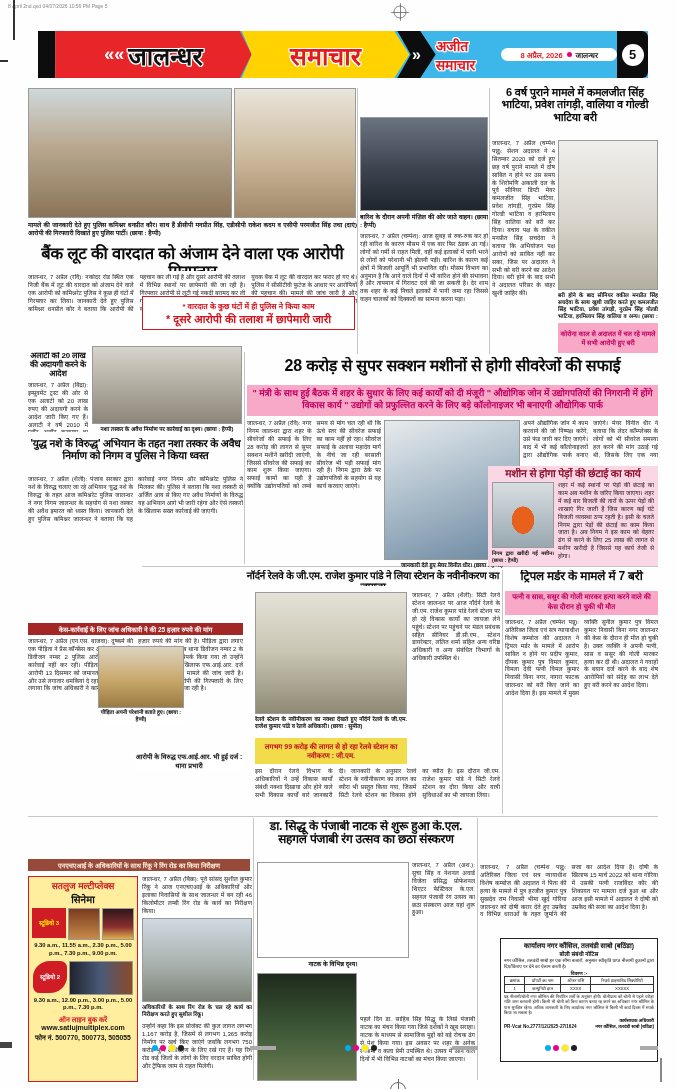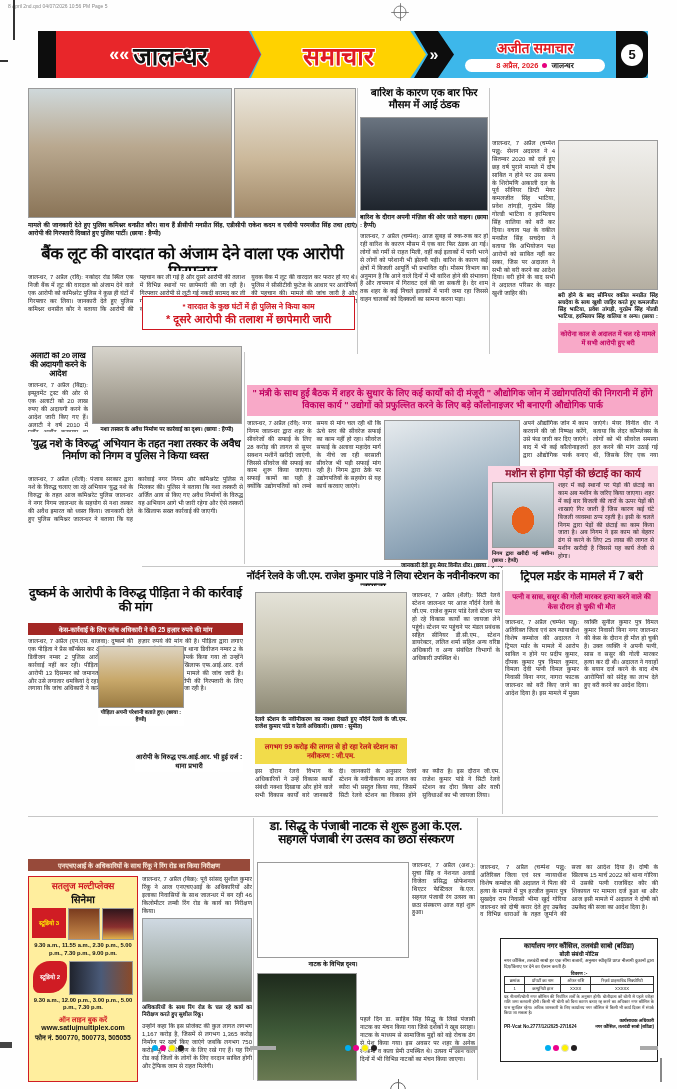--- a/index.html
+++ b/index.html
@@ -46,21 +46,21 @@
     <div class="mast-red" style="width:205px;">
       <span style="color:#fff;font-weight:bold;font-size:18px;margin-right:4px;">««</span>
       <span class="outline-w" style="font-size:25px;font-weight:bold;color:#111;">जालन्धर</span>
     </div>
     <div class="mast-yellow" style="width:175px;">
       <span class="outline-w" style="font-size:25px;font-weight:bold;color:#e01b22;">समाचार</span>
     </div>
     <div class="mast-arrow" style="width:40px;font-size:16px;">
         <span>»</span>
       </div>
-    <div style="flex:1;display:flex;flex-direction:column;align-items:center;justify-content:center;gap:2px;">
+    <div style="flex:1;display:flex;flex-direction:row;align-items:center;justify-content:center;gap:2px;">
       <span class="outline-w" style="font-size:14px;font-weight:bold;color:#e01b22;">अजीत समाचार</span>
       <span class="pill" style="width:140px;height:13px;font-size:7.5px;">
         <span style="color:#e01b22;font-weight:bold;">8 अप्रैल, 2026</span>
         <span class="dot" style="background:#e6007e;width:5px;height:5px;"></span>
         <span style="color:#222;font-weight:bold;">जालन्धर</span>
       </span>
     </div>
     <div class="mast-black" style="width:32px;display:flex;align-items:center;justify-content:center;border-radius:0 6px 6px 0;">
       <span style="background:#fff;border-radius:50%;width:22px;height:22px;display:flex;align-items:center;justify-content:center;font-weight:bold;font-size:13px;color:#111;">5</span>
     </div>
@@ -78,37 +78,38 @@
   <div class="abs photo" style="left:28px;top:88px;width:204px;height:130px;background:linear-gradient(180deg,#cfd8da 0%,#b9a88f 45%,#8a7457 100%);"></div>
   <div class="abs photo" style="left:234px;top:88px;width:122px;height:130px;background:linear-gradient(180deg,#e9e5db 0%,#cbb89a 55%,#a08868 100%);"></div>
   <div class="abs cap" style="left:28px;top:221px;width:329px;height:21px;">मामले की जानकारी देते हुए पुलिस कमिश्नर धनप्रीत कौर। साथ हैं डीसीपी मनप्रीत सिंह, एडीसीपी राकेश कदम व एसीपी परमजीत सिंह तथा (दाएं) आरोपी की गिरफ्तारी दिखाते हुए पुलिस पार्टी। (छाया : हैप्पी)</div>
   <div class="abs hl" style="left:28px;top:244px;width:329px;height:27px;font-size:16.5px;">बैंक लूट की वारदात को अंजाम देने वाला एक आरोपी गिरफ्तार</div>
   <div class="abs bd cols3" style="left:28px;top:274px;width:329px;height:80px;">जालन्धर, 7 अप्रैल (रवि): नकोदर रोड स्थित एक निजी बैंक में लूट की वारदात को अंजाम देने वाले एक आरोपी को कमिश्नरेट पुलिस ने कुछ ही घंटों में गिरफ्तार कर लिया। जानकारी देते हुए पुलिस कमिश्नर धनप्रीत कौर ने बताया कि आरोपी की पहचान कर ली गई है और दूसरे आरोपी की तलाश में विभिन्न स्थानों पर छापेमारी की जा रही है। गिरफ्तार आरोपी से लूटी गई नकदी बरामद कर ली गई है तथा उससे पूछताछ जारी है। गत 6 अप्रैल को करीब 2.35 पर बैंक एम्पलाइज में पहुंचे दो युवक बैंक में लूट की वारदात कर फरार हो गए थे। पुलिस ने सीसीटीवी फुटेज के आधार पर आरोपियों की पहचान की। मामले की जांच जारी है और जल्द ही दूसरे आरोपी को भी गिरफ्तार कर लिया जाएगा।</div>
   <div class="abs" style="left:142px;top:296px;width:213px;height:34px;background:#fff;border:1px solid #cf1620;display:flex;flex-direction:column;align-items:center;justify-content:center;overflow:hidden;">
     <span style="color:#cf1620;font-weight:bold;font-size:7.8px;">* वारदात के कुछ घंटों में ही पुलिस ने किया काम</span>
     <span style="color:#cf1620;font-weight:bold;font-size:11px;">* दूसरे आरोपी की तलाश में छापेमारी जारी</span>
   </div>
 
-  <div class="abs hl" style="left:360px;top:87px;width:128px;height:28px;font-size:10.5px;">बारिश के कारण एक बार फिर मौसम में आई ठंडक</div>
   <div class="abs photo" style="left:360px;top:117px;width:128px;height:94px;background:linear-gradient(180deg,#6a7480 0%,#3c4450 55%,#1f252d 100%);"></div>
   <div class="abs cap" style="left:360px;top:213px;width:128px;height:18px;">बारिश के दौरान अपनी मंज़िल की ओर जाते वाहन। (छाया : हैप्पी)</div>
   <div class="abs bd" style="left:360px;top:233px;width:128px;height:121px;">जालन्धर, 7 अप्रैल (चम्पेश): आज सुबह से रुक-रुक कर हो रही बारिश के कारण मौसम में एक बार फिर ठंडक आ गई। लोगों को गर्मी से राहत मिली, वहीं कई इलाकों में पानी भरने से लोगों को परेशानी भी झेलनी पड़ी। बारिश के कारण कई क्षेत्रों में बिजली आपूर्ति भी प्रभावित रही। मौसम विभाग का अनुमान है कि आने वाले दिनों में भी बारिश होने की संभावना है और तापमान में गिरावट दर्ज की जा सकती है। देर शाम तक शहर के कई निचले इलाकों में पानी जमा रहा जिससे वाहन चालकों को दिक्कतों का सामना करना पड़ा।</div>
 
+  <div class="abs hl" style="left:492px;top:86px;width:166px;height:50px;font-size:11px;">6 वर्ष पुराने मामले में कमलजीत सिंह भाटिया, प्रवेश तांगड़ी, वालिया व गोल्डी भाटिया बरी</div>
   <div class="abs bd" style="left:492px;top:140px;width:63px;height:214px;">जालन्धर, 7 अप्रैल (चम्पेश पन्नू): सेशन अदालत ने 4 सितम्बर 2020 को दर्ज हुए छह वर्ष पुराने मामले में दोष साबित न होने पर उस समय के शिरोमणि अकाली दल के पूर्व सीनियर डिप्टी मेयर कमलजीत सिंह भाटिया, प्रवेश तांगड़ी, गुरप्रेम सिंह गोल्डी भाटिया व हरमिलाप सिंह वालिया को बरी कर दिया। बचाव पक्ष के वकील मनप्रीत सिंह सचदेवा ने बताया कि अभियोजन पक्ष आरोपों को साबित नहीं कर सका, जिस पर अदालत ने सभी को बरी करने का आदेश दिया। बरी होने के बाद सभी ने अदालत परिसर के बाहर खुशी जाहिर की।</div>
   <div class="abs photo" style="left:558px;top:140px;width:100px;height:150px;background:linear-gradient(180deg,#f0efec 0%,#d8d4cb 55%,#b4aea1 100%);"></div>
   <div class="abs cap" style="left:558px;top:292px;width:100px;height:28px;font-size:5.6px;">बरी होने के बाद सीनियर वकील मनप्रीत सिंह सचदेवा के साथ खुशी जाहिर करते हुए कमलजीत सिंह भाटिया, प्रवेश तांगड़ी, गुरप्रेम सिंह गोल्डी भाटिया, हरमिलाप सिंह वालिया व अन्य। (छाया : हैप्पी)</div>
   <div class="abs pinkbar" style="left:558px;top:323px;width:100px;height:30px;font-size:6.5px;display:flex;align-items:center;justify-content:center;padding:1px;">कोरोना काल से अदालत में चल रहे मामले में सभी आरोपी हुए बरी</div>
 
   <div class="abs hl" style="left:28px;top:352px;width:60px;height:28px;font-size:8px;">अलाटी को 20 लाख की अदायगी करने के आदेश</div>
   <div class="abs bd" style="left:28px;top:382px;width:60px;height:50px;">जालन्धर, 7 अप्रैल (बिंद्रा): इम्प्रूवमेंट ट्रस्ट की ओर से एक अलाटी को 20 लाख रुपए की अदायगी करने के आदेश जारी किए गए हैं। अलाटी ने वर्ष 2010 में प्लॉट अलॉट करवाया था परन्तु उसे कब्जा नहीं दिया गया था। अलाटी ने 8.25 लाख की अदायगी की थी।</div>
   <div class="abs photo" style="left:92px;top:346px;width:150px;height:78px;background:linear-gradient(180deg,#d7d4cc 0%,#b2ada1 50%,#8b857a 100%);"></div>
   <div class="abs cap capc" style="left:92px;top:426px;width:150px;height:9px;font-size:5.8px;">नशा तस्कर के अवैध निर्माण पर कार्रवाई का दृश्य। (छाया : हैप्पी)</div>
   <div class="abs hl" style="left:28px;top:438px;width:215px;height:34px;font-size:10.5px;">'युद्ध नशे के विरुद्ध' अभियान के तहत नशा तस्कर के अवैध निर्माण को निगम व पुलिस ने किया ध्वस्त</div>
   <div class="abs bd cols2" style="left:28px;top:476px;width:215px;height:107px;">जालन्धर, 7 अप्रैल (शैली): पंजाब सरकार द्वारा नशे के विरुद्ध चलाए जा रहे अभियान 'युद्ध नशे के विरुद्ध' के तहत आज कमिश्नरेट पुलिस जालन्धर ने नगर निगम जालन्धर के सहयोग से नशा तस्कर की अवैध इमारत को ध्वस्त किया। जानकारी देते हुए पुलिस कमिश्नर जालन्धर ने बताया कि यह कार्रवाई नगर निगम और कमिश्नरेट पुलिस ने मिलकर की। पुलिस ने बताया कि नशा तस्करी से अर्जित आय से किए गए अवैध निर्माणों के विरुद्ध यह अभियान आगे भी जारी रहेगा और ऐसे तस्करों के खिलाफ सख्त कार्रवाई की जाएगी।</div>
 
+  <div class="abs hl" style="left:247px;top:357px;width:411px;height:25px;font-size:16px;">28 करोड़ से सुपर सक्शन मशीनों से होगी सीवरेजों की सफाई</div>
   <div class="abs pinkbar" style="left:247px;top:385px;width:411px;height:31px;font-size:9px;line-height:1.35;padding:2px 4px;">" मंत्री के साथ हुई बैठक में शहर के सुधार के लिए कई कार्यों को दी मंजूरी  " औद्योगिक जोन में उद्योगपतियों की निगरानी में होंगे विकास कार्य  " उद्योगों को प्रफुल्लित करने के लिए बड़े कॉलोनाइजर भी बनाएगी औद्योगिक पार्क</div>
   <div class="abs bd cols2" style="left:247px;top:420px;width:134px;height:148px;">जालन्धर, 7 अप्रैल (रवि): नगर निगम जालन्धर द्वारा शहर के सीवरेजों की सफाई के लिए 28 करोड़ की लागत से सुपर सक्शन मशीनें खरीदी जाएंगी, जिससे सीवरेज की सफाई का काम शुरू किया जाएगा। सफाई कामों का यही है क्योंकि उद्योगपतियों को लम्बे समय से मांग चल रही थी कि ऊंचे स्तर की सीवरेज सफाई का काम नहीं हो रहा। सीवरेज सफाई के अलावा महादेव मार्ग के नीचे जा रही बरसाती सीवरेज भी पड़ी सफाई मांग रही है। निगम द्वारा ठेके पर उद्योगपतियों के सहयोग से यह कार्य करवाए जाएंगे।</div>
   <div class="abs photo" style="left:384px;top:420px;width:136px;height:140px;background:linear-gradient(160deg,#e7ebee 0%,#aebfcc 45%,#6b87a0 100%);"></div>
   <div class="abs cap capc" style="left:384px;top:562px;width:136px;height:10px;font-size:5.8px;">जानकारी देते हुए मेयर विनीत धीर। (छाया : हैप्पी)</div>
   <div class="abs bd cols2" style="left:523px;top:420px;width:135px;height:44px;">अपने औद्योगिक जोन में काम करवाने की जो निष्पक्ष करेंगे, उसे फंड जारी कर दिए जाएंगे। बाद में भी कई कॉलोनाइजरों द्वारा औद्योगिक पार्क बनाए जाएंगे। मेयर विनीत धीर ने बताया कि लेदर कॉम्प्लेक्स के लोगों को भी सीवरेज समस्या हल करने की मांग उठाई गई थी, जिसके लिए एक नया डिस्पोजल बनाया जा रहा है और कार्य का टैंडर लगा दिया गया है।</div>
 
   <div class="abs" style="left:488px;top:466px;width:170px;height:100px;background:#fbd7e5;overflow:hidden;">
     <div class="hl" style="font-size:10.5px;color:#8e1230;margin-top:2px;">मशीन से होगा पेड़ों की छंटाई का कार्य</div>
     <div class="abs photo" style="left:4px;top:16px;width:62px;height:66px;background:radial-gradient(ellipse 42% 48% at 50% 58%,#e8611c 0%,#e8611c 44%,rgba(0,0,0,0) 45%),linear-gradient(180deg,#d7dee2 0%,#98a8b0 100%);"></div>
     <div class="abs cap" style="left:4px;top:84px;width:62px;height:13px;font-size:5.2px;">निगम द्वारा खरीदी गई मशीन। (छाया : हैप्पी)</div>
@@ -121,21 +122,20 @@
   <div class="abs" style="left:255px;top:738px;width:152px;height:26px;background:#f2dc4a;display:flex;align-items:center;justify-content:center;overflow:hidden;">
     <span style="color:#c1121c;font-weight:bold;font-size:7px;text-align:center;line-height:1.3;">लगभग 99 करोड़ की लागत से हो रहा रेलवे स्टेशन का नवीकरण : जी.एम.</span>
   </div>
   <div class="abs bd" style="left:412px;top:592px;width:88px;height:172px;">जालन्धर, 7 अप्रैल (शैली): सिटी रेलवे स्टेशन जालन्धर पर आज नॉर्दर्न रेलवे के जी.एम. राजेश कुमार पांडे रेलवे स्टेशन पर हो रहे विकास कार्यों का जायजा लेने पहुंचे। स्टेशन पर पहुंचने पर मंडल प्रबंधक सहित सीनियर डी.सी.एम., स्टेशन डायरेक्टर, ललित शर्मा सहित अन्य वरिष्ठ अधिकारी व अन्य संबंधित विभागों के अधिकारी उपस्थित थे।</div>
   <div class="abs bd cols3" style="left:255px;top:768px;width:245px;height:46px;">इस दौरान रेलवे विभाग के अधिकारियों ने उन्हें विकास कार्यों संबंधी नक्शा दिखाया और होने वाले सभी विकास कार्यों बारे जानकारी दी। जानकारी के अनुसार रेलवे स्टेशन के नवीनीकरण का लागत का ब्यौरा भी प्रस्तुत किया गया, जिसमें सिटी रेलवे स्टेशन का विकास होने का ब्यौरा है। इस दौरान जी.एम. राजेश कुमार पांडे ने सिटी रेलवे स्टेशन का दौरा किया और यात्री सुविधाओं का भी जायजा लिया।</div>
 
   <div class="abs hl" style="left:505px;top:570px;width:153px;height:19px;font-size:12px;">ट्रिपल मर्डर के मामले में 7 बरी</div>
   <div class="abs pinkbar" style="left:505px;top:591px;width:153px;height:24px;font-size:7px;line-height:1.45;padding:1px 2px;">पत्नी व सास, ससुर की गोली मारकर हत्या करने वाले की केस दौरान हो चुकी थी मौत</div>
   <div class="abs bd cols2" style="left:505px;top:619px;width:153px;height:195px;">जालन्धर, 7 अप्रैल (चम्पेश पन्नू): अतिरिक्त जिला एवं सत्र न्यायाधीश विशेष कम्बोज की अदालत ने ट्रिपल मर्डर के मामले में आरोप साबित न होने पर प्रदीप कुमार, दीपक कुमार पुत्र विमल कुमार, विमला देवी पत्नी विमल कुमार निवासी बिना नगर, नागरा फाटक जालन्धर को बरी किए जाने का आदेश दिया है। इस मामले में मुख्य व्यक्ति सुनील कुमार पुत्र विमल कुमार निवासी बिना नगर जालन्धर की केस के दौरान ही मौत हो चुकी है। उक्त व्यक्ति ने अपनी पत्नी, सास व ससुर की गोली मारकर हत्या कर दी थी। अदालत ने गवाहों के बयान दर्ज करने के बाद शेष आरोपियों को संदेह का लाभ देते हुए बरी करने का आदेश दिया।</div>
 
-  <div class="abs hl" style="left:28px;top:586px;width:215px;height:35px;font-size:12.5px;">दुष्कर्म के आरोपी के विरुद्ध पीड़िता ने की कार्रवाई की मांग</div>
   <div class="abs" style="left:28px;top:623px;width:215px;height:12px;background:#a32724;color:#fff;font-weight:bold;font-size:6.5px;display:flex;align-items:center;justify-content:center;">केस-कार्रवाई के लिए जांच अधिकारी ने की 25 हज़ार रुपये की मांग</div>
   <div class="abs bd cols2" style="left:28px;top:638px;width:215px;height:175px;">जालन्धर, 7 अप्रैल (एन.एस. बाजवा): दुष्कर्म की एक पीड़िता ने प्रैस कॉन्फ्रेंस कर आरोप लगाया कि डिवीजन नम्बर 2 पुलिस आरोपी के खिलाफ कार्रवाई नहीं कर रही। पीड़िता ने बताया कि आरोपी 13 दिसम्बर को जमानत पर बाहर आया और उसे लगातार धमकियां दे रहा है। उसने आरोप लगाया कि जांच अधिकारी ने कार्रवाई के लिए 25 हज़ार रुपये की मांग की है। पीड़िता द्वारा लगाए गए आरोपों संबंधी जब थाना डिवीजन नम्बर 2 के प्रभारी इंस्पेक्टर से संपर्क किया गया तो उन्होंने कहा कि आरोपी के खिलाफ एफ.आई.आर. दर्ज की जा चुकी है और मामले की जांच जारी है। उन्होंने कहा कि आरोपी की गिरफ्तारी के लिए लगातार छापेमारी की जा रही है।</div>
   <div class="abs photo" style="left:98px;top:646px;width:86px;height:62px;background:linear-gradient(180deg,#ddd3c0 0%,#c8a86a 55%,#9a7b43 100%);"></div>
   <div class="abs cap capc" style="left:98px;top:709px;width:86px;height:17px;font-size:5.4px;background:#fff;">पीड़िता अपनी परेशानी बताते हुए। (छाया : हैप्पी)</div>
   <div class="abs" style="left:135px;top:752px;width:108px;height:20px;background:#fff;font-weight:bold;font-size:6.6px;text-align:center;color:#111;overflow:hidden;">आरोपी के विरुद्ध एफ.आई.आर. भी हुई दर्ज : थाना प्रभारी</div>
 
   <div class="abs" style="left:28px;top:859px;width:222px;height:12px;background:#974a3a;color:#ffeede;font-weight:bold;font-size:6.5px;display:flex;align-items:center;justify-content:center;">एनएचएआई के अधिकारियों के साथ रिंकू ने रिंग रोड का किया निरीक्षण</div>
   <div class="abs bd" style="left:142px;top:876px;width:110px;height:40px;">जालन्धर, 7 अप्रैल (बिक्र): पूर्व सांसद सुशील कुमार रिंकू ने आज एनएचएआई के अधिकारियों और इलाका निवासियों के साथ जालन्धर में बन रही 46 किलोमीटर लम्बी रिंग रोड के कार्य का निरीक्षण किया।</div>
   <div class="abs photo" style="left:142px;top:918px;width:110px;height:84px;background:linear-gradient(180deg,#cfd9e2 0%,#a8b2ae 55%,#7d8276 100%);"></div>
   <div class="abs cap" style="left:142px;top:1004px;width:110px;height:17px;font-size:5.6px;">अधिकारियों के साथ रिंग रोड के चल रहे कार्य का निरीक्षण करते हुए सुशील रिंकू।</div>

